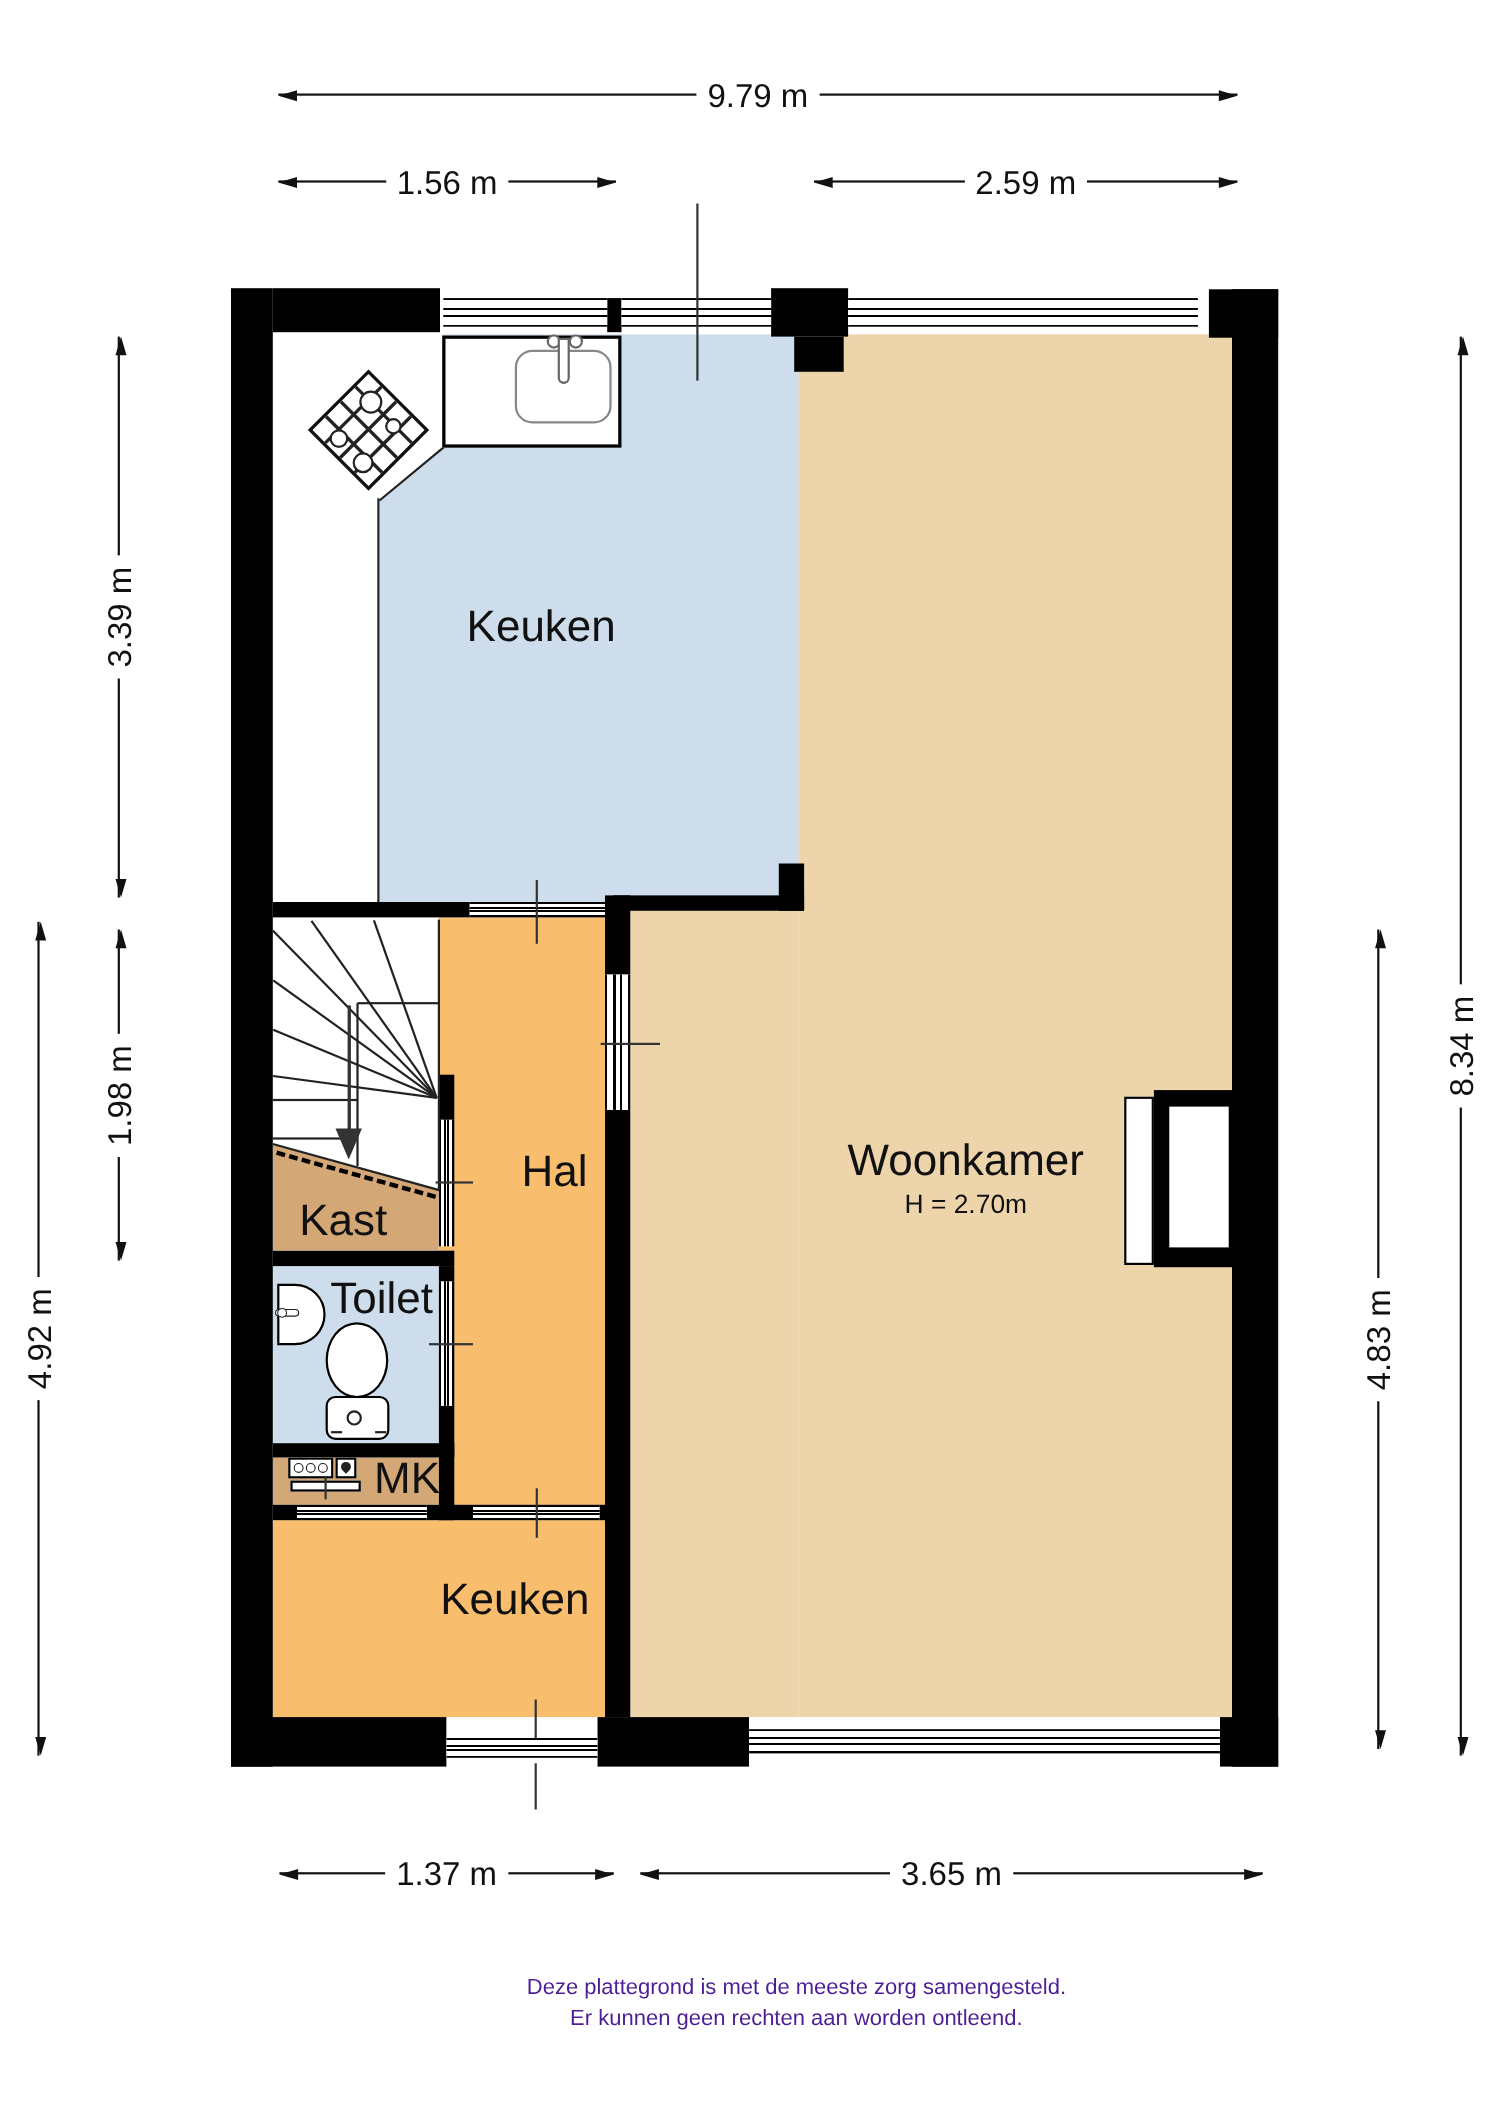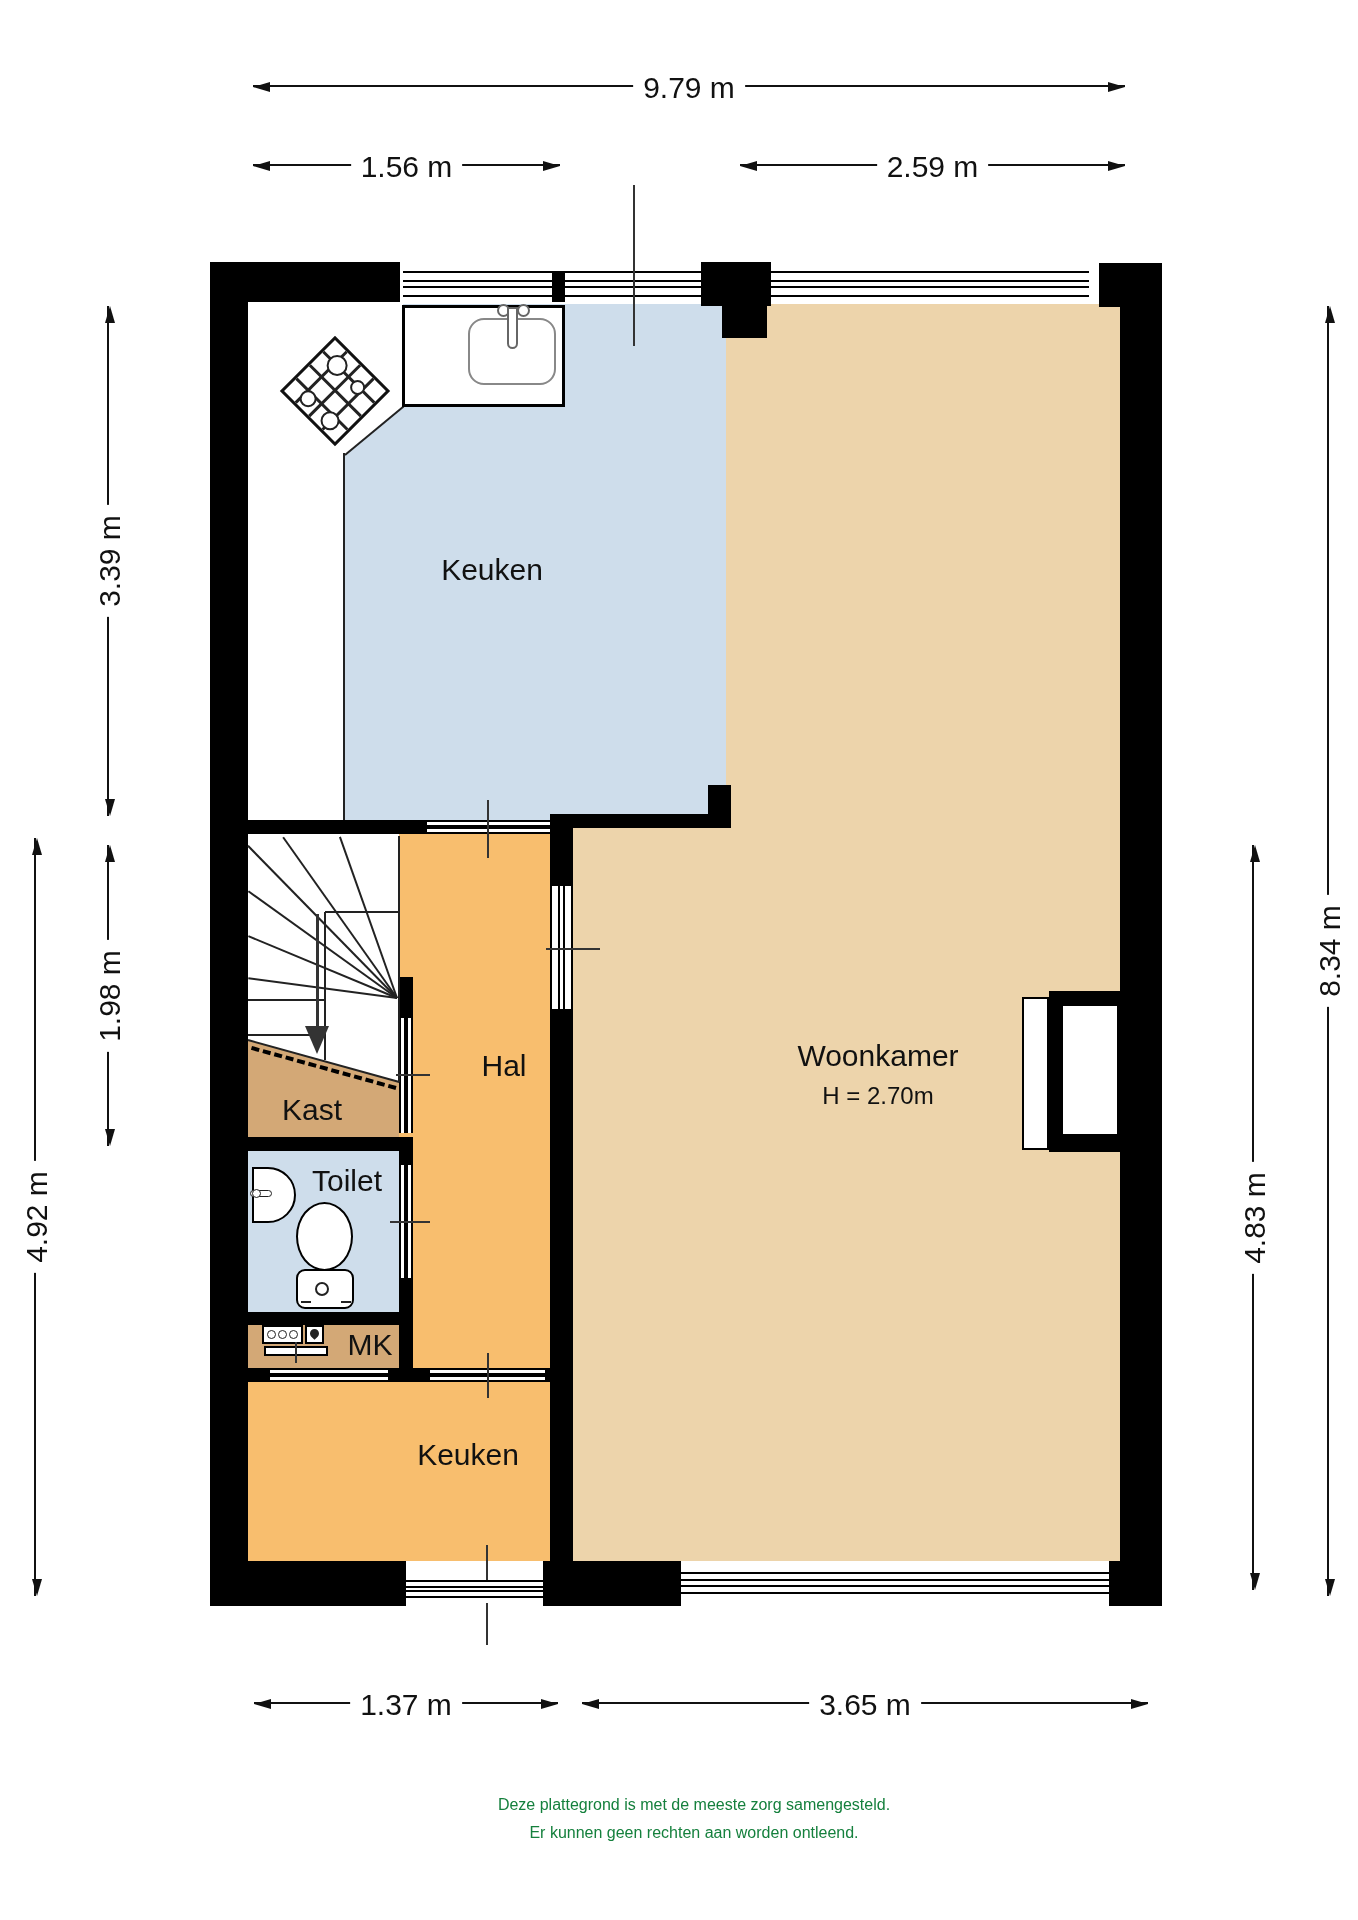--- a/index.html
+++ b/index.html
@@ -5,35 +5,35 @@
   html,body{margin:0;padding:0;background:#fff;font-family:"Liberation Sans",sans-serif;}
   #canvas{position:relative;width:1358px;height:1920px;background:#fff;overflow:hidden;}
   .abs{position:absolute;}
   .w{position:absolute;background:var(--wall,#000);}
   .floor{position:absolute;}
   .fx{position:absolute;background:#fff;border:2.5px solid #000;box-sizing:border-box;}
   .ln{position:absolute;background:#222;}
   .gh{position:absolute;background:linear-gradient(to bottom,#000 0 2px,#fff 2px 33%,#000 33% calc(33% + 2px),#fff calc(33% + 2px) calc(67% - 2px),#000 calc(67% - 2px) 67%,#fff 67% calc(100% - 2px),#000 calc(100% - 2px) 100%);}
   .gv{position:absolute;background:linear-gradient(to right,#000 0 2px,#fff 2px 33%,#000 33% calc(33% + 2px),#fff calc(33% + 2px) calc(67% - 2px),#000 calc(67% - 2px) 67%,#fff 67% calc(100% - 2px),#000 calc(100% - 2px) 100%);}
   .white{position:absolute;background:#fff;}
-  .rlabel{position:absolute;transform:translate(-50%,-50%);font-size:30px;color:#111;white-space:nowrap;}
+  .rlabel{position:absolute;transform:translate(-50%,-50%);font-size:40px;color:#111;white-space:nowrap;}
   .note{font-size:24px;}
   .dimh{position:absolute;height:0;border-top:2px solid #111;}
   .dimh::before{content:"";position:absolute;left:0;top:-5px;border-top:5.5px solid transparent;border-bottom:5.5px solid transparent;border-right:17px solid #111;}
   .dimh::after{content:"";position:absolute;right:0;top:-5px;border-top:5.5px solid transparent;border-bottom:5.5px solid transparent;border-left:17px solid #111;}
   .dimv{position:absolute;width:0;border-left:2px solid #111;}
   .dimv::before{content:"";position:absolute;top:0;left:-4.5px;border-left:5.5px solid transparent;border-right:5.5px solid transparent;border-bottom:17px solid #111;}
   .dimv::after{content:"";position:absolute;bottom:0;left:-4.5px;border-left:5.5px solid transparent;border-right:5.5px solid transparent;border-top:17px solid #111;}
   .lbl{position:absolute;background:#fff;color:#111;font-size:30px;padding:0 10px;white-space:nowrap;}
   .dimh .lbl{left:50%;top:1px;transform:translate(-50%,-50%);}
   .dimv .lbl{top:50%;left:1px;transform:translate(-50%,-50%) rotate(-90deg);}
   .tick{position:absolute;background:#333;}
   .burner{position:absolute;background:#fff;border:2px solid #222;border-radius:50%;box-sizing:border-box;}
   .sgrid{position:absolute;background:#222;}
-  .footer-line{position:absolute;left:694px;transform:translateX(-50%);font-size:16px;color:#15803d;white-space:nowrap;}
+  .footer-line{position:absolute;left:724px;transform:translateX(-50%);font-size:20px;color:#4c1d95;white-space:nowrap;}
 </style>
 </head>
 <body>
 
 <div id="canvas">
 
   <div class="floor" style="left:250px;top:304px;width:476px;height:518px;background:var(--floor-kitchen,#CEDDEB);"></div>
   <div class="floor" style="left:726px;top:304px;width:394px;height:1257px;background:var(--floor-living,#EDD4AB);"></div>
   <div class="floor" style="left:573px;top:828px;width:153px;height:733px;background:var(--floor-living,#EDD4AB);"></div>
   <div class="floor" style="left:399px;top:834px;width:151px;height:548px;background:var(--floor-hall,#F8BE6E);"></div>

